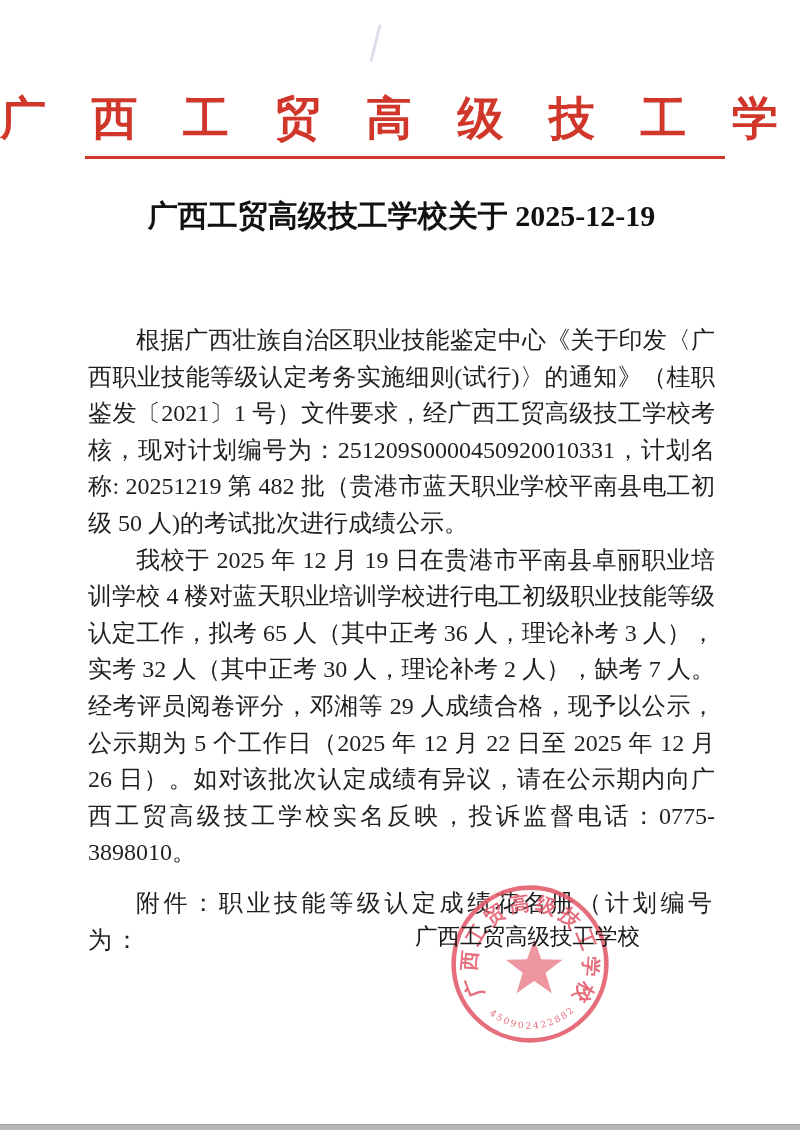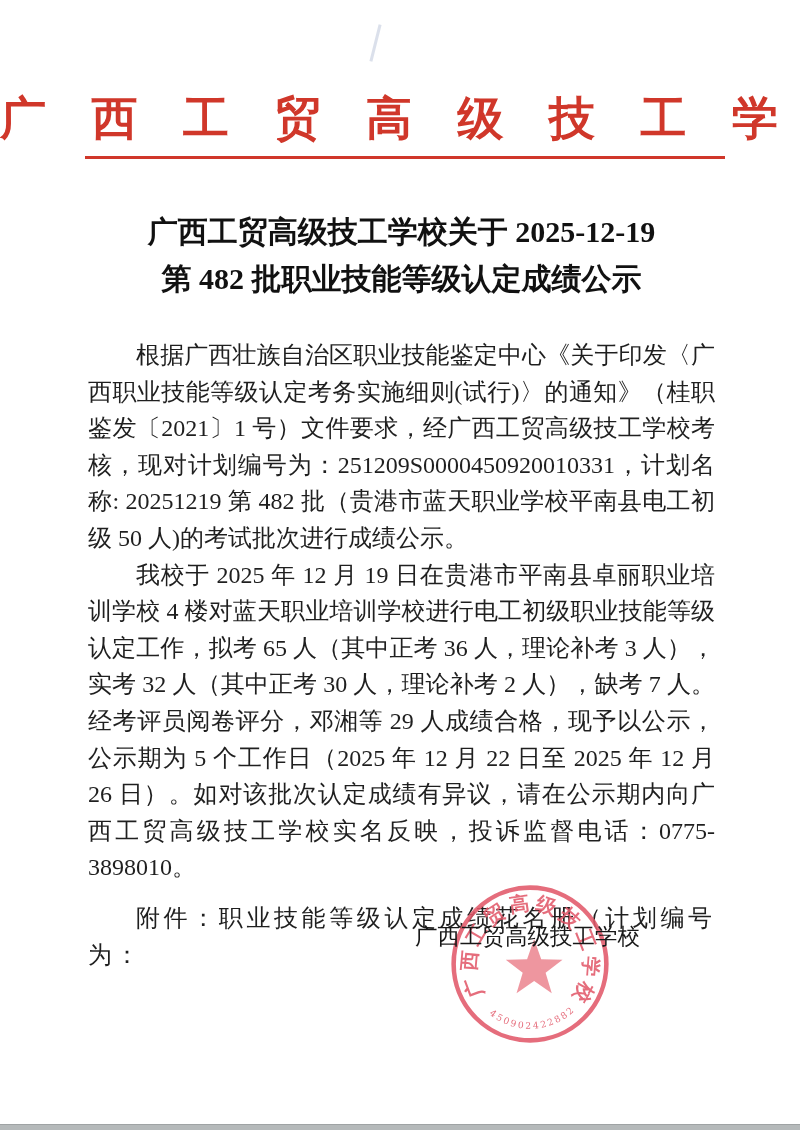--- a/index.html
+++ b/index.html
@@ -39,40 +39,39 @@
   .red-rule {
     position: absolute;
     left: 85px; top: 156px;
     width: 640px; height: 3px;
     background: var(--header_red, #d0372a);
   }
 
   
   .doc-title {
     position: absolute;
-    left: 88px; top: 208px;
+    left: 88px; top: 192px;
     width: 627px;
     text-align: center;
     font-size: 30px;
     font-weight: bold;
     line-height: 47px;
     color: #111;
     white-space: nowrap;
   }
 
   
   .body-text {
     position: absolute;
     left: 88px; top: 322px;
     width: 627px;
     font-size: 24px;
     line-height: 36.6px;
     text-align: justify;
     color: var(--body_text, #1f1f1f);
-    margin-top: 15px;
   }
   .body-text p {
     margin: 0;
     text-indent: 2em;
   }
   .attachment { margin-top: 16px; }
   .att1 {
     text-indent: 2em;
     letter-spacing: 3px;
     text-align: justify;
@@ -142,21 +141,20 @@
 <div class="page">
 
   <div class="scan-slash"></div>
 
   <div class="letterhead">广 西 工 贸 高 级 技 工 学 校</div>
 
   <div class="red-rule"></div>
 
   <div class="doc-title">
     <div>广西工贸高级技工学校关于 2025-12-19</div>
-    <div>第 482 批职业技能等级认定成绩公示</div>
   </div>
 
   <div class="body-text">
     <p>根据广西壮族自治区职业技能鉴定中心《关于印发〈广西职业技能等级认定考务实施细则(试行)〉的通知》（桂职鉴发〔2021〕1 号）文件要求，经广西工贸高级技工学校考核，现对计划编号为：251209S0000450920010331，计划名称: 20251219 第 482 批（贵港市蓝天职业学校平南县电工初级 50 人)的考试批次进行成绩公示。</p>
     <p>我校于 2025 年 12 月 19 日在贵港市平南县卓丽职业培训学校 4 楼对蓝天职业培训学校进行电工初级职业技能等级认定工作，拟考 65 人（其中正考 36 人，理论补考 3 人），实考 32 人（其中正考 30 人，理论补考 2 人），缺考 7 人。经考评员阅卷评分，邓湘等 29 人成绩合格，现予以公示，公示期为 5 个工作日（2025 年 12 月 22 日至 2025 年 12 月 26 日）。如对该批次认定成绩有异议，请在公示期内向广西工贸高级技工学校实名反映，投诉监督电话：0775-3898010。</p>
     <div class="attachment">
       <div class="att1">附件：职业技能等级认定成绩花名册（计划编号为：</div>
     </div>
   </div>
 

